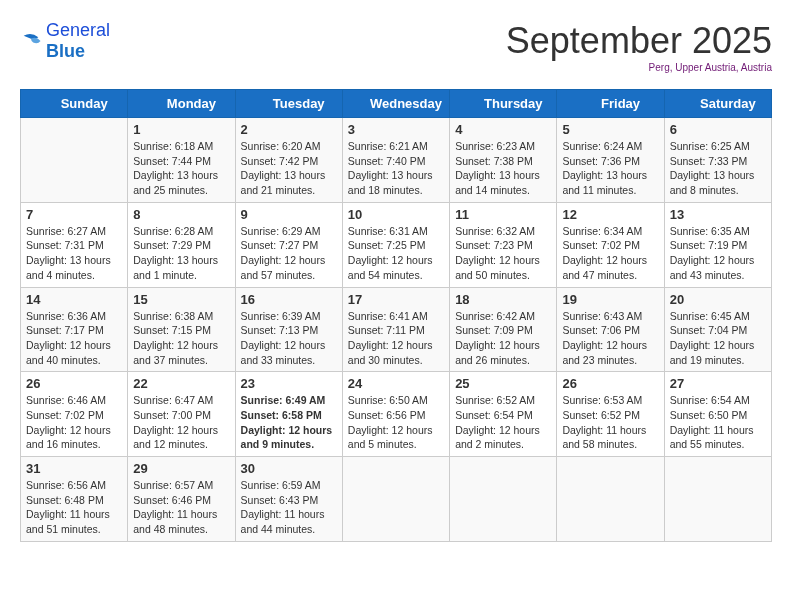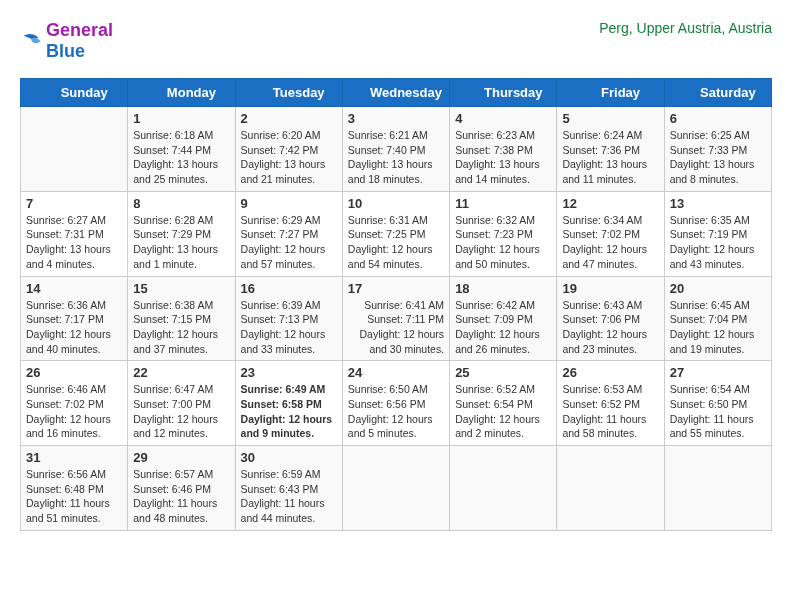--- a/index.html
+++ b/index.html
@@ -16,43 +16,43 @@
       align-items: flex-start;
       margin-bottom: 16px;
     }
     .logo {
       display: flex;
       align-items: center;
       gap: 4px;
     }
     .logo-text-general {
       font-size: 18px;
-      font-weight: bold;
-      color: #a21caf;
+      font-weight: normal;
+      color: #1d4ed8;
     }
     .logo-text-blue {
       font-size: 18px;
       font-weight: bold;
       color: #1a6fc4;
     }
     .logo-icon {
       width: 22px;
       height: 22px;
     }
     .title-section {
       text-align: right;
     }
     .month-title {
       font-size: 36px;
       font-weight: normal;
       color: #333;
     }
     .subtitle {
-      font-size: 14px;
-      color: #15803d;
+      font-size: 10px;
+      color: #701a75;
     }
     .calendar {
       width: 100%;
       border-collapse: collapse;
       border: 1px solid #ccc;
     }
     .calendar th {
       background-color: #1a6fc4;
       color: #fff;
       font-size: 13px;
@@ -99,20 +99,21 @@
     <svg class="logo-icon" viewBox="0 0 30 30" xmlns="http://www.w3.org/2000/svg">
       <path d="M5 8 Q15 2 25 10 Q20 14 15 12 Q10 10 5 8Z" fill="#1a6fc4"></path>
       <path d="M15 12 Q22 8 28 15 Q24 20 18 17 Q15 15 15 12Z" fill="#5ba3e0"></path>
     </svg>
     <div>
       <span class="logo-text-general">General</span><br>
       <span class="logo-text-blue">Blue</span>
     </div>
   </div>
   <div class="title-section">
+    <div class="month-title">September 2025</div>
     <div class="subtitle">Perg, Upper Austria, Austria</div>
   </div>
 </div>
 
 <table class="calendar">
   <thead>
     <tr>
     <th>Sunday</th>
         <th>Monday</th>
         <th>Tuesday</th>
@@ -236,21 +237,21 @@
         </td>
         <td>
           <span class="day-number">16</span>
           <div class="day-info" style="white-space: pre-line;">Sunrise: 6:39 AM
 Sunset: 7:13 PM
 Daylight: 12 hours
 and 33 minutes.</div>
         </td>
         <td>
           <span class="day-number">17</span>
-          <div class="day-info" style="white-space: pre-line; text-align: right;">Sunrise: 6:41 AM
+          <div class="day-info" style="white-space: pre-line;">Sunrise: 6:41 AM
 Sunset: 7:11 PM
 Daylight: 12 hours
 and 30 minutes.</div>
         </td>
         <td>
           <span class="day-number">18</span>
           <div class="day-info" style="white-space: pre-line;">Sunrise: 6:42 AM
 Sunset: 7:09 PM
 Daylight: 12 hours
 and 26 minutes.</div>

